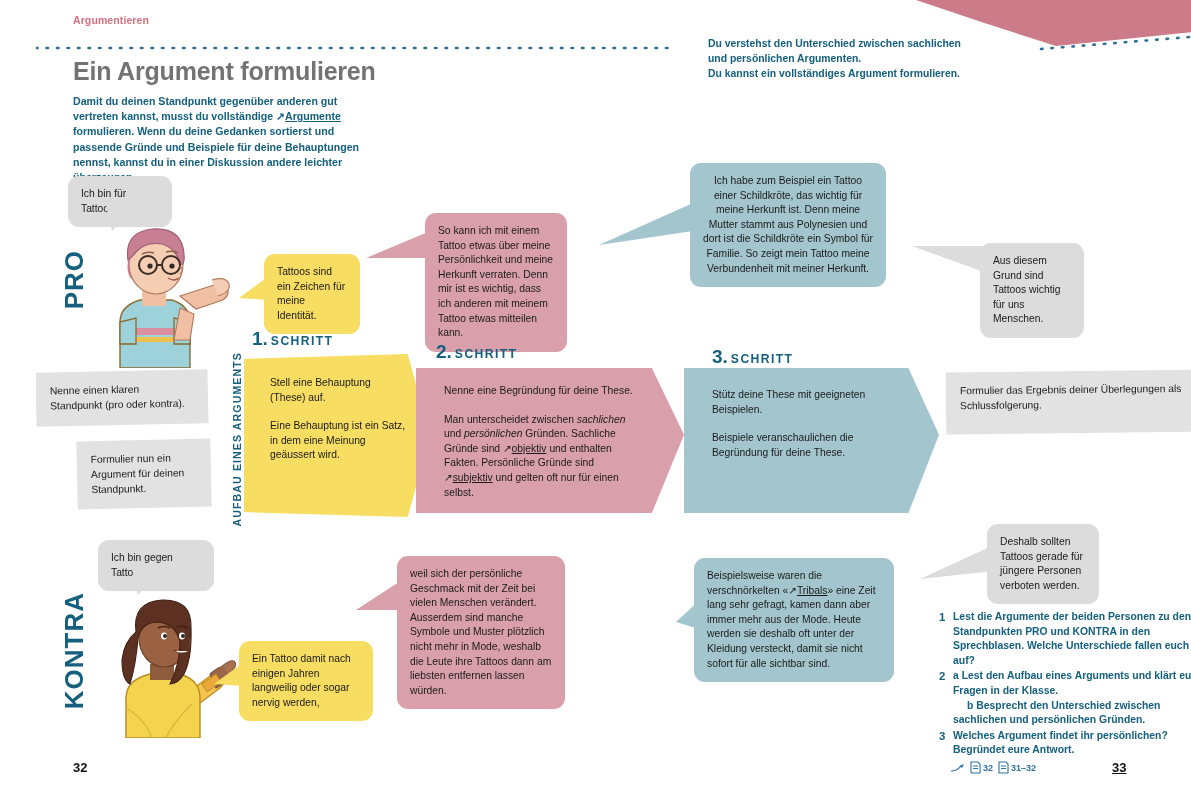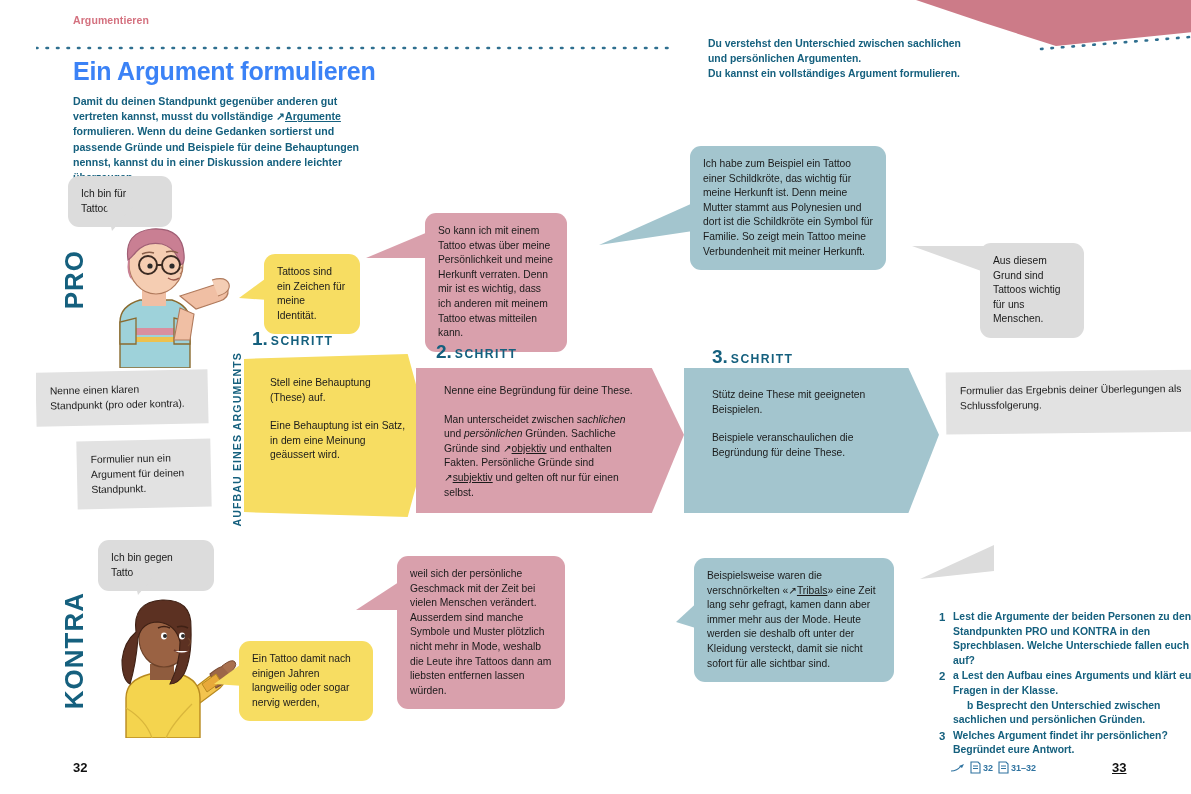--- a/index.html
+++ b/index.html
@@ -34,21 +34,21 @@
   
   #kicker {
     top: 14px; left: 37px;
     color: #d4717f;
     font-size: 10.5px;
     font-weight: bold;
     letter-spacing: .1px;
   }
   #page-title {
     top: 57px; left: 37px;
-    color: #3b82f6;
+    color: #737373;
     font-size: 25px;
     font-weight: bold;
     letter-spacing: -.2px;
   }
   #intro {
     top: 94px; left: 37px; width: 306px;
     color: #15607e;
     font-size: 10.6px;
     font-weight: bold;
     line-height: 15.2px;
@@ -250,21 +250,21 @@
   <div class="abs bubble yellow" style="left:228px; top:254px; width:96px;">Tattoos sind ein Zeichen für meine Identität.</div>
   <svg class="abs tail" style="left:203px; top:276px; width:30px; height:30px;" viewBox="0 0 30 30">
     <polygon points="30,0 30,24 0,22" fill="#f7dd62"></polygon>
   </svg>
 
   <div class="abs bubble pink" style="left:389px; top:213px; width:142px;">So kann ich mit einem Tattoo etwas über meine Persönlichkeit und meine Herkunft verraten. Denn mir ist es wichtig, dass ich anderen mit meinem Tattoo etwas mitteilen kann.</div>
   <svg class="abs tail" style="left:330px; top:232px; width:64px; height:30px;" viewBox="0 0 64 30">
     <polygon points="62,0 62,26 0,26" fill="#d9a0ac"></polygon>
   </svg>
 
-  <div class="abs bubble blue" style="left:654px; top:146px; width:196px;">Ich habe zum Beispiel ein Tattoo einer Schildkröte, das wichtig für meine Herkunft ist. Denn meine Mutter stammt aus Polynesien und dort ist die Schildkröte ein Symbol für Familie. So zeigt mein Tattoo meine Verbundenheit mit meiner Herkunft.</div>
+  <div class="abs bubble blue" style="left:654px; top:163px; width:196px;text-align:center;">Ich habe zum Beispiel ein Tattoo einer Schildkröte, das wichtig für meine Herkunft ist. Denn meine Mutter stammt aus Polynesien und dort ist die Schildkröte ein Symbol für Familie. So zeigt mein Tattoo meine Verbundenheit mit meiner Herkunft.</div>
   <svg class="abs tail" style="left:563px; top:203px; width:96px; height:44px;" viewBox="0 0 96 44">
     <polygon points="94,0 94,28 0,42" fill="#a3c5ce"></polygon>
   </svg>
 
   <div class="abs bubble gray" style="left:944px; top:243px; width:104px;">Aus diesem Grund sind Tattoos wichtig für uns Menschen.</div>
   <svg class="abs tail" style="left:876px; top:240px; width:74px; height:34px;" viewBox="0 0 74 34">
     <polygon points="72,6 72,32 0,6" fill="#dcdcdc"></polygon>
   </svg>
 
   <div class="abs infobox" style="left:0px; top:371px; width:172px; transform:rotate(-1.2deg);">Nenne einen klaren Standpunkt (pro oder kontra).</div>
@@ -348,20 +348,21 @@
   <div class="abs bubble pink" style="left:361px; top:556px; width:168px;">weil sich der persönliche Geschmack mit der Zeit bei vielen Menschen verändert. Ausserdem sind manche Symbole und Muster plötzlich nicht mehr in Mode, weshalb die Leute ihre Tattoos dann am liebsten entfernen lassen würden.</div>
   <svg class="abs tail" style="left:320px; top:580px; width:48px; height:32px;" viewBox="0 0 48 32">
     <polygon points="46,0 46,30 0,30" fill="#d9a0ac"></polygon>
   </svg>
 
   <div class="abs bubble blue" style="left:658px; top:558px; width:200px;"><span>Beispielsweise waren die verschnörkelten «↗</span><span class="ref">Tribals</span><span>» eine Zeit lang sehr gefragt, kamen dann aber immer mehr aus der Mode. Heute werden sie deshalb oft unter der Kleidung versteckt, damit sie nicht sofort für alle sichtbar sind.</span></div>
   <svg class="abs tail" style="left:640px; top:598px; width:28px; height:34px;" viewBox="0 0 28 34">
     <polygon points="26,0 26,32 0,24" fill="#a3c5ce"></polygon>
   </svg>
 
+  <div class="abs bubble gray" style="left:951px; top:524px; width:112px;">Deshalb sollten Tattoos gerade für jüngere Personen verboten werden.</div>
   <svg class="abs tail" style="left:884px; top:545px; width:76px; height:36px;" viewBox="0 0 76 36">
     <polygon points="74,0 74,26 0,34" fill="#dcdcdc"></polygon>
   </svg>
 
   <div id="exercises" class="abs">
     <div class="ex">
       <div class="exnum">1</div>
       <div class="exbody">Lest die Argumente der beiden Personen zu den Standpunkten PRO und KONTRA in den Sprechblasen. Welche Unterschiede fallen euch auf?</div>
     </div>
     <div class="ex">

